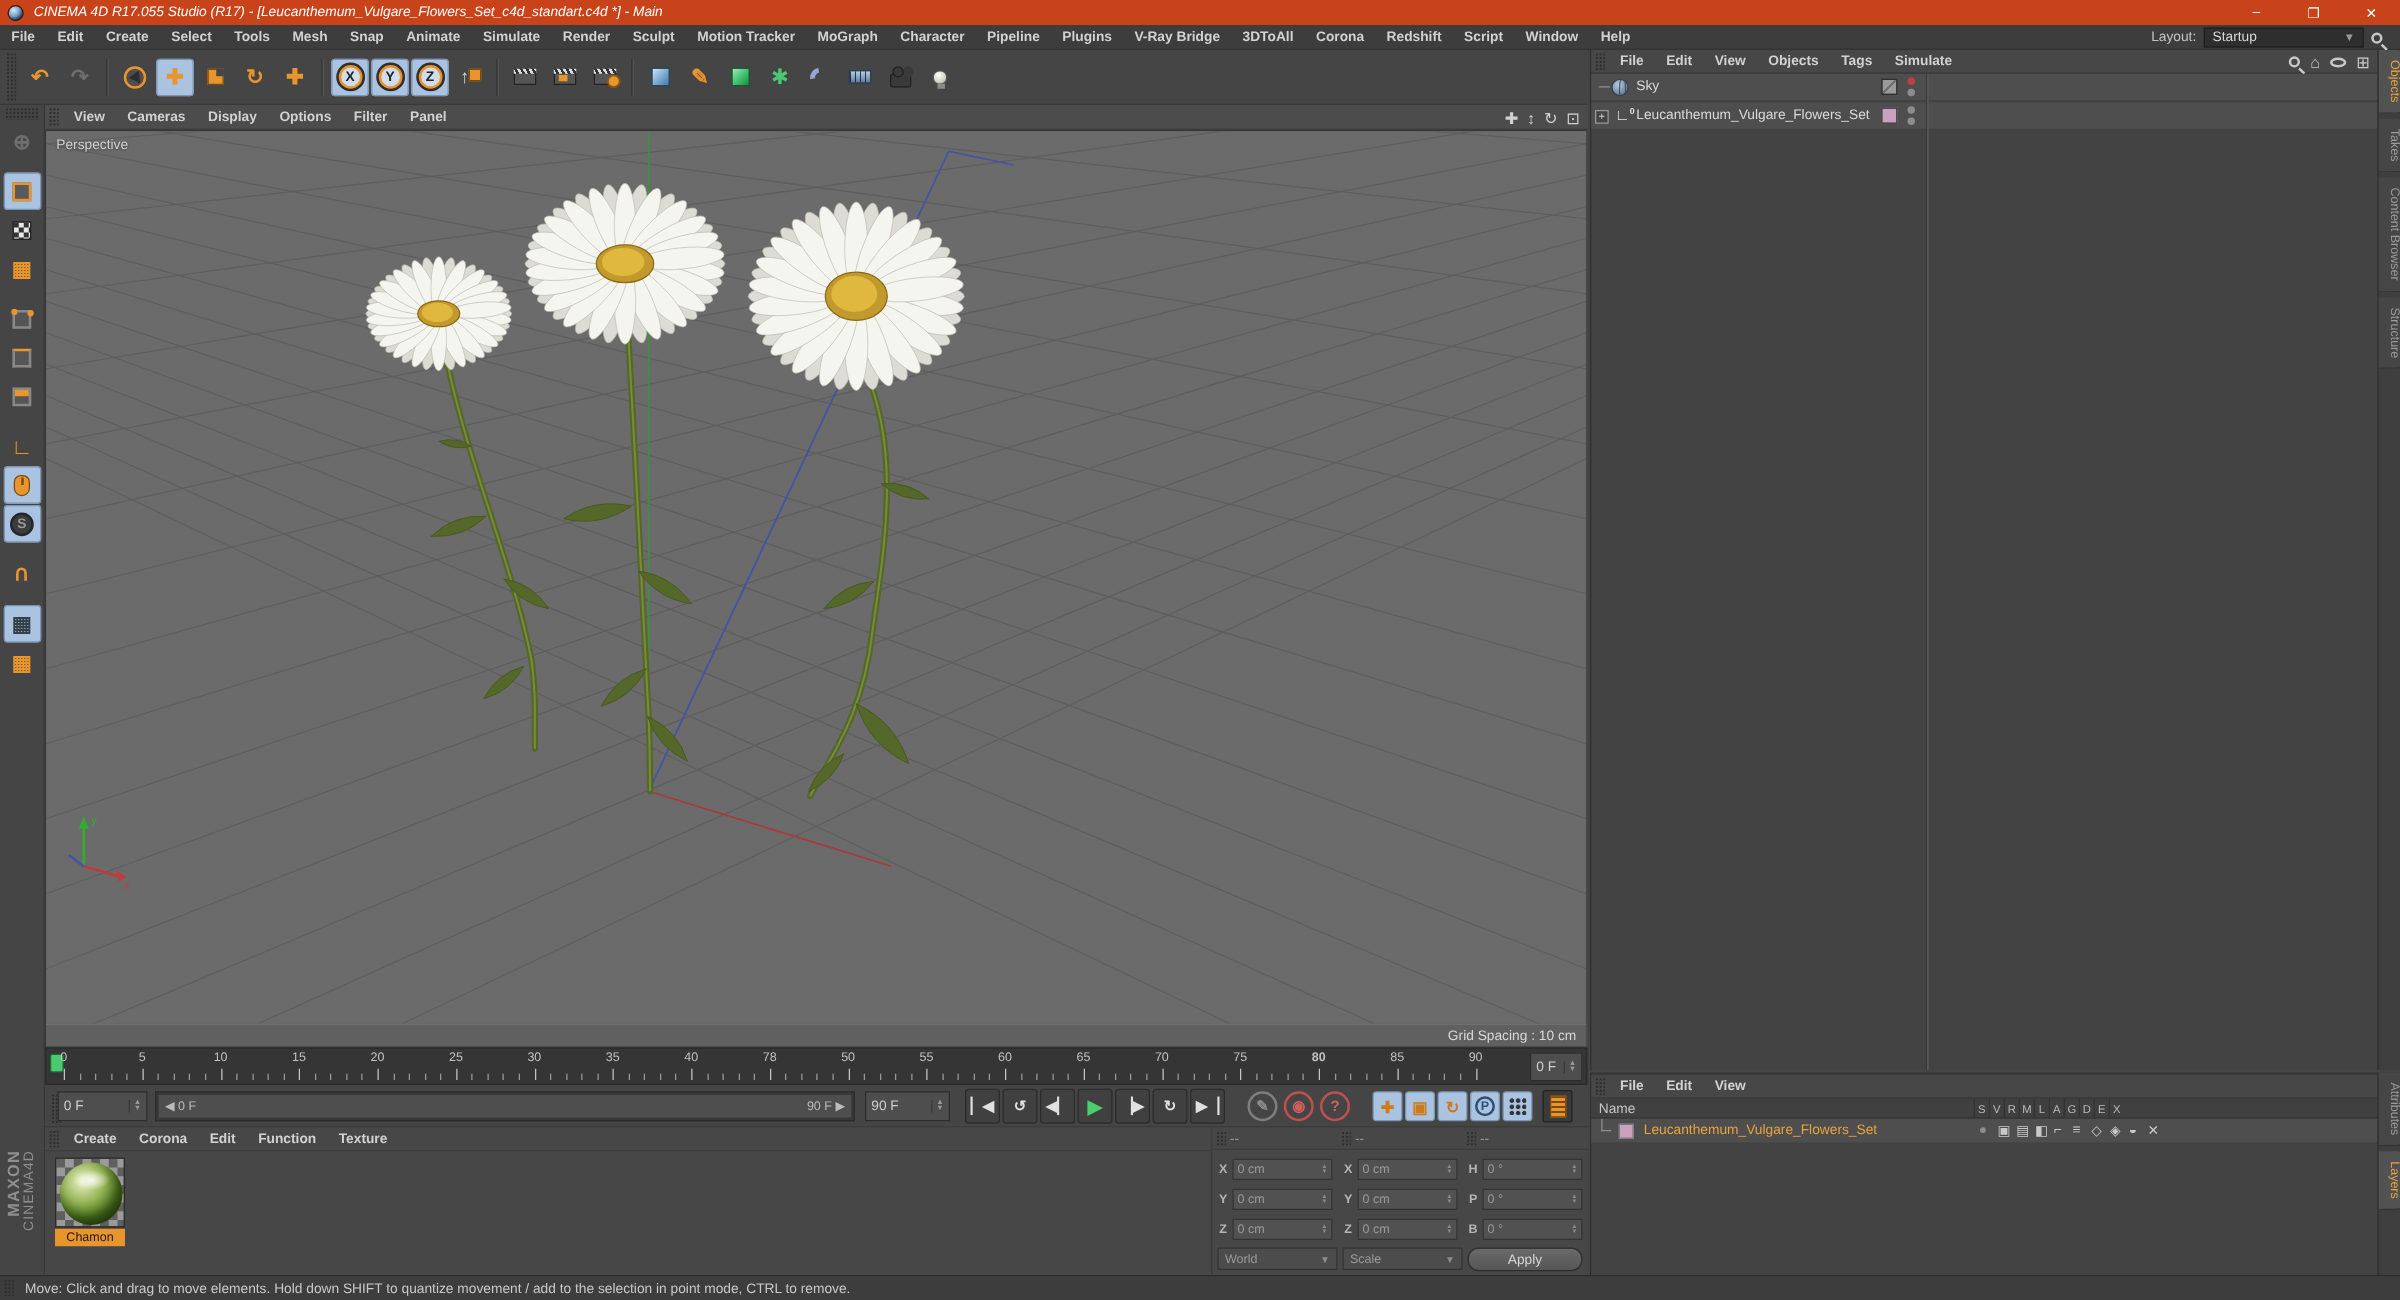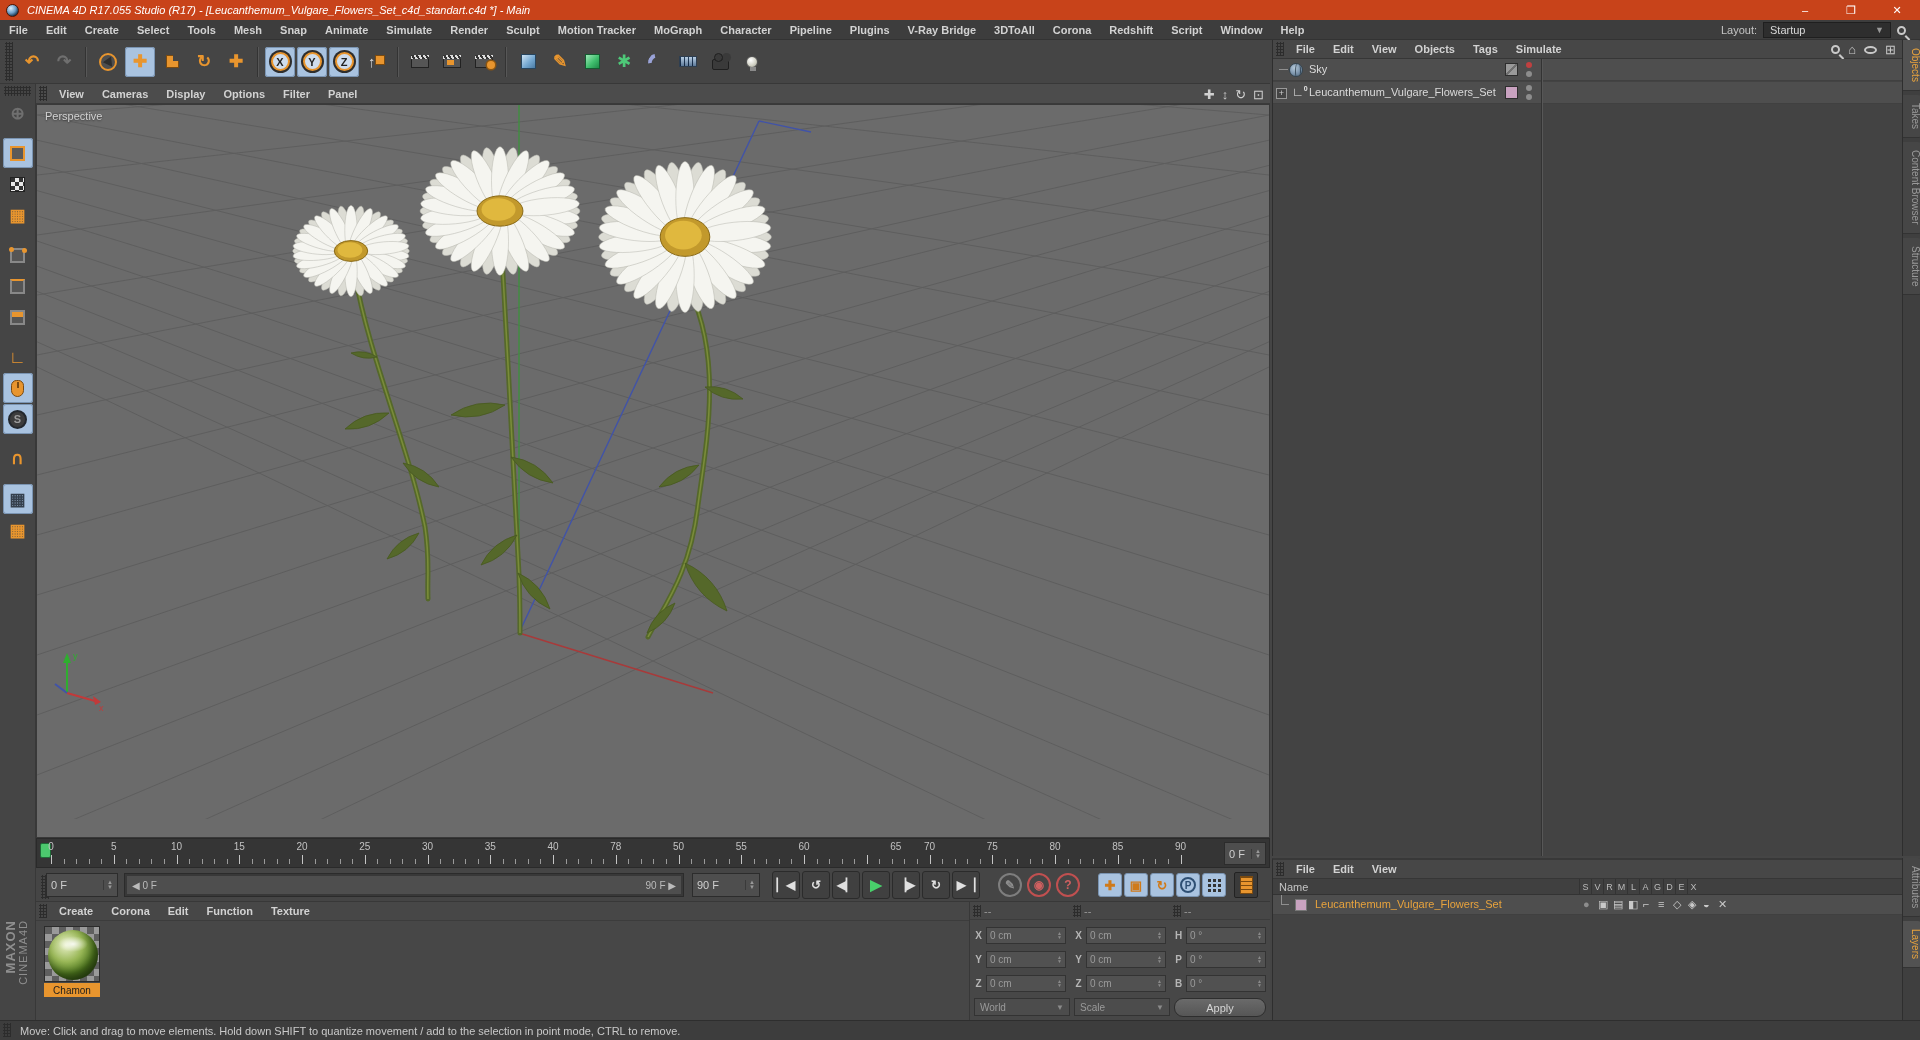--- a/index.html
+++ b/index.html
@@ -651,20 +651,21 @@
         </g>
         <line x1="30" y1="588" x2="30" y2="556" stroke="#2fae2f" stroke-width="2"></line>
         <path d="M26,558 L34,558 L30,548 Z" fill="#2fae2f"></path>
         <line x1="30" y1="588" x2="58" y2="596" stroke="#c23a3a" stroke-width="2"></line>
         <path d="M56,591 L58,600 L64,597 Z" fill="#c23a3a"></path>
         <line x1="30" y1="588" x2="18" y2="579" stroke="#4153a8" stroke-width="2"></line>
         <text x="36" y="554" fill="#2fae2f" font-size="9">y</text>
         <text x="62" y="606" fill="#c23a3a" font-size="9">x</text>
       </svg>
     <div id="vp-label">Perspective</div>
+    <div id="vp-gridinfo">Grid Spacing : 10 cm</div>
   </div>
 
   <div id="ruler" class="abs">
     <div id="frame-chip"></div>
     <div id="ruler-ticks" style="position:absolute;left:14px;top:0;right:50px;height:100%">
         <div class="tick major" style="left: 0px;"></div>
         <div class="tick" style="left: 12.55px;"></div>
         <div class="tick" style="left: 25.1px;"></div>
         <div class="tick" style="left: 37.65px;"></div>
         <div class="tick" style="left: 50.2px;"></div>
@@ -760,24 +761,24 @@
         <div class="tlabel" style="left: 188.25px;">15</div>
         <div class="tlabel" style="left: 251px;">20</div>
         <div class="tlabel" style="left: 313.75px;">25</div>
         <div class="tlabel" style="left: 376.5px;">30</div>
         <div class="tlabel" style="left: 439.25px;">35</div>
         <div class="tlabel" style="left: 502px;">40</div>
         <div class="tlabel" style="left: 564.75px;">78</div>
         <div class="tlabel" style="left: 627.5px;">50</div>
         <div class="tlabel" style="left: 690.25px;">55</div>
         <div class="tlabel" style="left: 753px;">60</div>
-        <div class="tlabel" style="left: 815.75px; margin-left: 29px;">65</div>
+        <div class="tlabel" style="left: 815.75px;">65</div>
         <div class="tlabel" style="left: 878.5px;">70</div>
         <div class="tlabel" style="left: 941.25px;">75</div>
-        <div class="tlabel" style="left: 1004px;">80</div>
+        <div class="tlabel" style="left: 1004px; font-weight: bold;">80</div>
         <div class="tlabel" style="left: 1066.75px;">85</div>
         <div class="tlabel" style="left: 1129.5px;">90</div>
       </div>
     <div id="ruler-frame" class="spin">
       <span>0 F</span>
       <span class="arrs">
           <span>▲</span>
           <span>▼</span>
         </span>
     </div>

